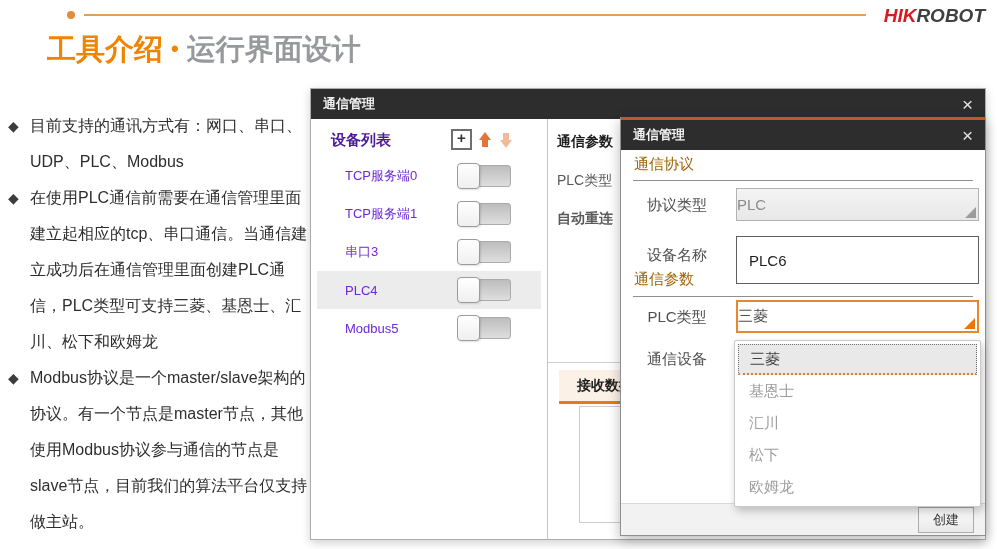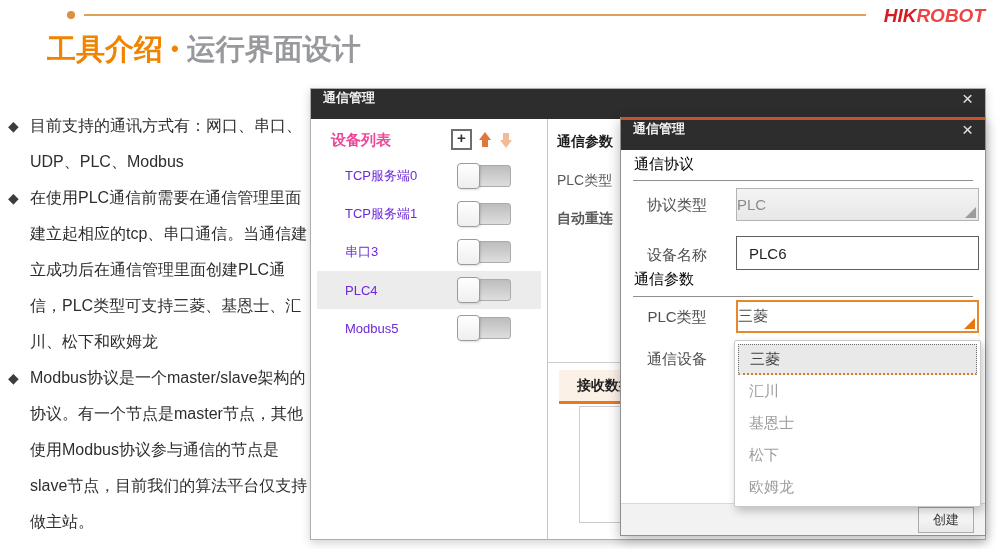--- a/index.html
+++ b/index.html
@@ -4,43 +4,43 @@
 <style>
   html,body{margin:0;padding:0;background:#e9e9e9;}
   .stage{position:relative;width:997px;height:549px;background:#ffffff;overflow:hidden;
          font-family:"Liberation Sans","DejaVu Sans",sans-serif;}
 
   
   .top-dot{position:absolute;left:67px;top:11px;width:8px;height:8px;border-radius:50%;background:#DD8E3F;}
   .top-line{position:absolute;left:84px;top:14px;width:782px;height:2px;background:#DFA05C;}
   .logo{position:absolute;right:12px;top:5px;font-style:italic;font-weight:bold;font-size:19px;white-space:nowrap;}
   .logo .hik{color:#D71920;}
-  .logo .robot{color:#ef4444;}
+  .logo .robot{color:#404040;}
   .slide-title{position:absolute;left:47px;top:30px;font-weight:bold;font-size:29px;white-space:nowrap;}
   .slide-title .t1{color:#F08300;}
   .slide-title .tdot{color:#F08300;font-size:22px;margin:0 8px;vertical-align:3px;}
   .slide-title .t2{color:#97999C;}
 
   
   .notes{position:absolute;left:8px;top:108px;width:302px;}
   .note{display:flex;font-size:16px;line-height:36px;color:#2e2e2e;}
   .note .m{flex:none;width:22px;font-size:14px;color:#3c3c3c;}
   .note .t{flex:1;}
 
   
-  .titlebar{height:30px;background:#2D2D2D;color:#F2F2F2;display:flex;align-items:flex-start;
+  .titlebar{height:30px;background:#2D2D2D;color:#F2F2F2;display:flex;align-items:center;
             padding:0 12px;font-size:13px;font-weight:bold;}
   .titlebar .close{margin-left:auto;color:#E3E3E3;font-size:19px;font-weight:normal;line-height:1;cursor:default;}
 
   
   .dlg-back{position:absolute;left:310px;top:88px;width:676px;height:452px;background:#fff;
             border:1px solid #ADADAD;box-shadow:0 3px 9px rgba(0,0,0,.18);z-index:1;box-sizing:border-box;}
   .db-body{position:absolute;top:30px;left:0;right:0;bottom:0;}
   .left-panel{position:absolute;left:0;top:0;bottom:0;width:236px;border-right:1px solid #C4C4C4;background:#fff;}
-  .lp-header{position:absolute;left:20px;top:12px;font-size:15px;font-weight:bold;color:#ec4899;}
+  .lp-header{position:absolute;left:20px;top:12px;font-size:15px;font-weight:bold;color:#4c1d95;}
   .lp-controls{position:absolute;left:140px;top:10px;display:flex;align-items:center;gap:7px;}
   .plus-btn{width:17px;height:17px;border:2px solid #6E6E6E;background:#fff;color:#333;
             font-size:15px;font-weight:bold;line-height:14px;text-align:center;}
   .arr{position:relative;width:13px;height:16px;}
   .arr .head{position:absolute;top:0;left:0;width:0;height:0;
              border-left:6px solid transparent;border-right:6px solid transparent;
              border-bottom:8px solid currentColor;}
   .arr .stem{position:absolute;left:3px;top:7px;width:6px;height:8px;background:currentColor;}
   .arr.up{color:#E0763C;}
   .arr.down{color:#F2BA97;transform:rotate(180deg);}
@@ -64,29 +64,29 @@
           border-bottom:3px solid #E87722;display:flex;align-items:center;justify-content:center;
           font-size:14px;font-weight:bold;color:#1E1E1E;}
   .mp-box{position:absolute;left:31px;top:287px;width:115px;height:115px;background:#fff;border:1px solid #CCCCCC;}
 
   
   .dlg-front{position:absolute;left:620px;top:117px;width:366px;height:419px;background:#fff;
              border:1px solid #8F8F8F;border-top:none;box-shadow:0 4px 12px rgba(0,0,0,.28);
              z-index:5;box-sizing:border-box;}
   .df-topline{height:3px;background:#C7532A;}
   .df-body{position:absolute;top:33px;left:0;right:0;bottom:0;}
-  .sec-label{position:absolute;left:13px;font-size:15px;color:#000000;}
+  .sec-label{position:absolute;left:13px;font-size:15px;color:#a16207;}
   .sec-rule{position:absolute;left:12px;right:12px;height:1px;background:#8F8F8F;}
   .f-label{position:absolute;left:12px;width:88px;text-align:center;font-size:15px;color:#4F4F4F;}
   .fld{position:absolute;left:115px;width:243px;height:33px;box-sizing:border-box;
        font-size:15px;display:flex;align-items:center;padding-left:0;}
   .fld .corner{position:absolute;right:2px;bottom:2px;width:0;height:0;
                border-left:11px solid transparent;border-bottom:11px solid #9C9C9C;}
   .fld-disabled{background:linear-gradient(180deg,#F4F4F4,#E7E7E7);border:1px solid #B3B3B3;color:#8C8C8C;}
-  .fld-input{position:absolute;left:115px;width:243px;height:34px;box-sizing:border-box;
+  .fld-input{position:absolute;left:115px;width:243px;height:48px;box-sizing:border-box;
              border:1px solid #5F5F5F;background:#fff;color:#1E1E1E;font-size:15px;padding-left:12px;
              font-family:"Liberation Sans","DejaVu Sans",sans-serif;outline:none;}
   .fld-active{background:#fff;border:2px solid #E8872E;color:#4F4F4F;}
   .fld-active .corner{border-bottom-color:#E8760C;}
   .dd-panel{position:absolute;left:113px;top:190px;width:247px;height:167px;background:#fff;
             border:1px solid #C9C9C9;border-radius:2px;box-shadow:2px 4px 8px rgba(0,0,0,.22);
             z-index:3;box-sizing:border-box;}
   .dd-item{height:32px;line-height:32px;padding-left:14px;font-size:15px;color:#9C9C9C;}
   .dd-item.selected{box-sizing:border-box;margin:3px 3px 0 3px;height:31px;line-height:27px;padding-left:11px;
                     background:#E9E9E9;border:1px dotted #6F6F6F;border-bottom:2px dotted #D0812F;color:#3F3F3F;}
@@ -221,22 +221,22 @@
       <div class="f-label" style="top:158px;">PLC类型</div>
       <div class="fld fld-active" style="top:150px;">
         <span>三菱</span>
         <span class="corner"></span>
       </div>
 
       <div class="f-label" style="top:200px;">通信设备</div>
 
       <div class="dd-panel">
         <div class="dd-item selected">三菱</div>
+        <div class="dd-item">基恩士</div>
         <div class="dd-item">汇川</div>
-        <div class="dd-item">基恩士</div>
         <div class="dd-item">松下</div>
         <div class="dd-item">欧姆龙</div>
       </div>
 
       <div class="df-footer">
         <div class="create-btn">创建</div>
       </div>
 
     </div>
   </div>

